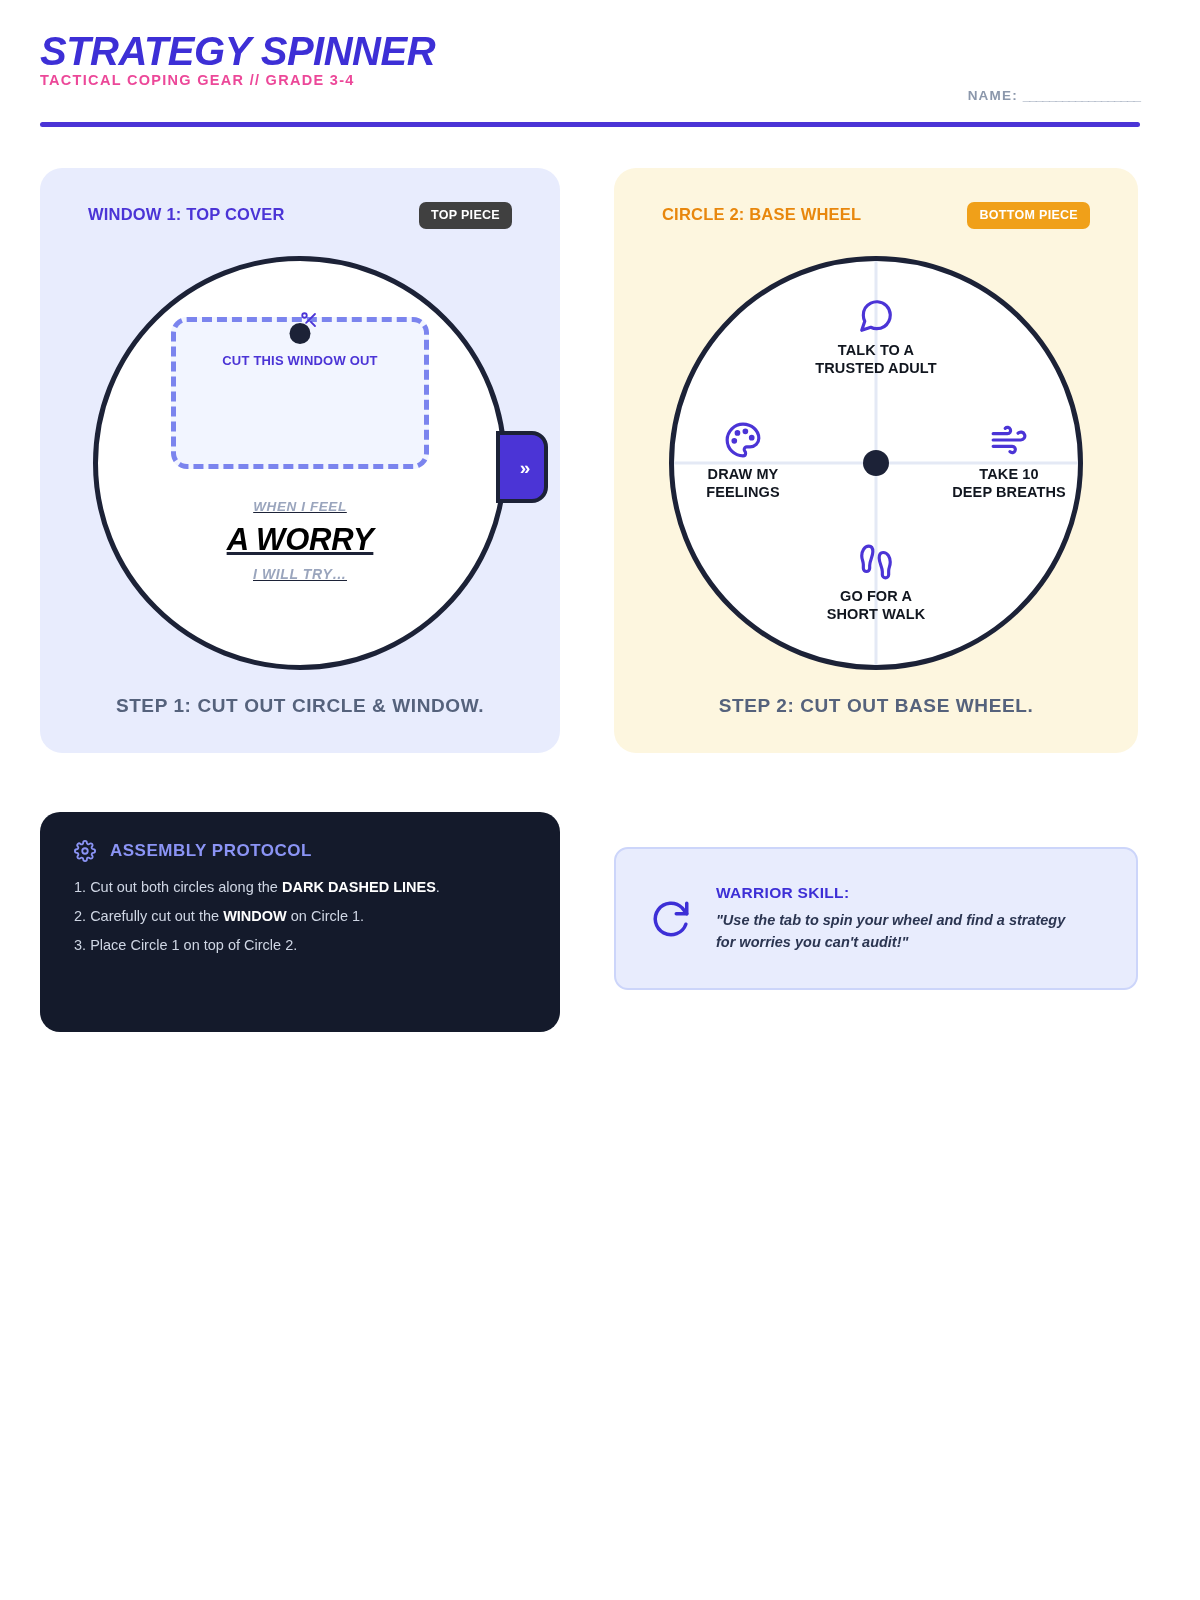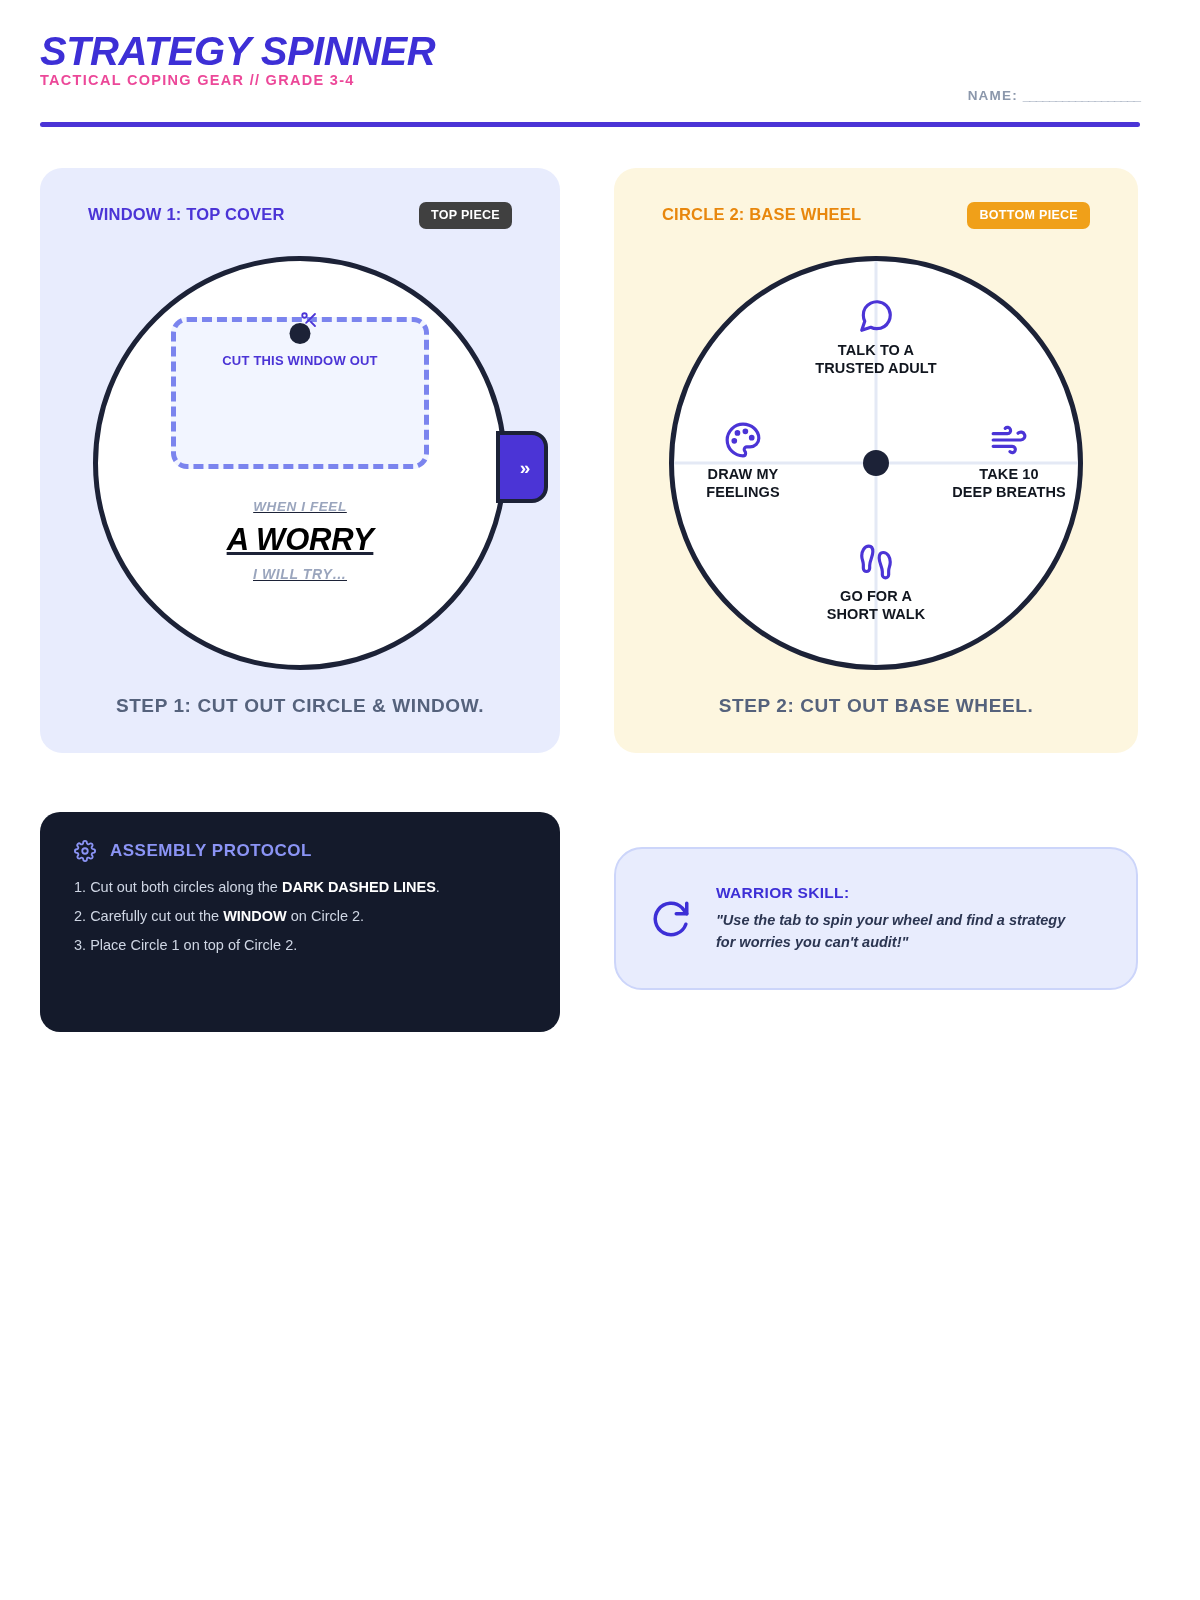--- a/index.html
+++ b/index.html
@@ -351,21 +351,21 @@
 
   
   .warrior {
     position: absolute;
     left: 614px;
     top: 847px;
     width: 524px;
     height: 143px;
     background: #e8ecfd;
     border: 2px solid #ccd5fa;
-    border-radius: 28px;
+    border-radius: 14px;
     box-sizing: border-box;
     display: flex;
     align-items: center;
     gap: 24px;
     padding: 0 34px;
   }
   .refresh-icon {
     width: 42px;
     height: 42px;
     color: #3d2fd6;
@@ -513,21 +513,21 @@
       </span>
       <span class="protocol-title">ASSEMBLY PROTOCOL</span>
     </div>
 
     <div class="protocol-step">
       <span>1.</span>
       <span>Cut out both circles along the </span><b>DARK DASHED LINES</b><span>.</span>
     </div>
     <div class="protocol-step">
       <span>2.</span>
-      <span>Carefully cut out the </span><b>WINDOW</b><span> on Circle 2.</span>
+      <span>Carefully cut out the </span><b>WINDOW</b><span> on Circle 1.</span>
     </div>
     <div class="protocol-step">
       <span>3.</span>
       <span>Place Circle 1 on top of Circle 2.</span><b></b><span></span>
     </div>
   </div>
 
   <div class="warrior">
     <span class="refresh-icon">
       <svg viewBox="0 0 24 24" width="42" height="42" fill="none" stroke="#3d2fd6" stroke-width="2" stroke-linecap="round" stroke-linejoin="round">

